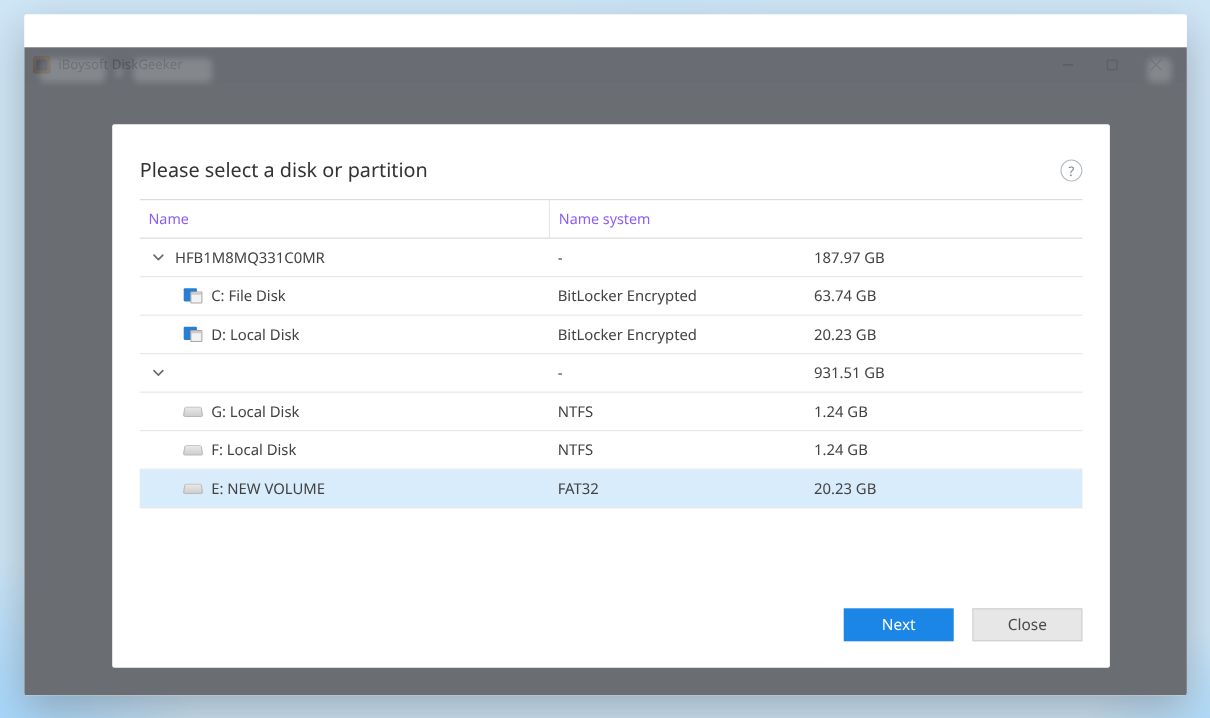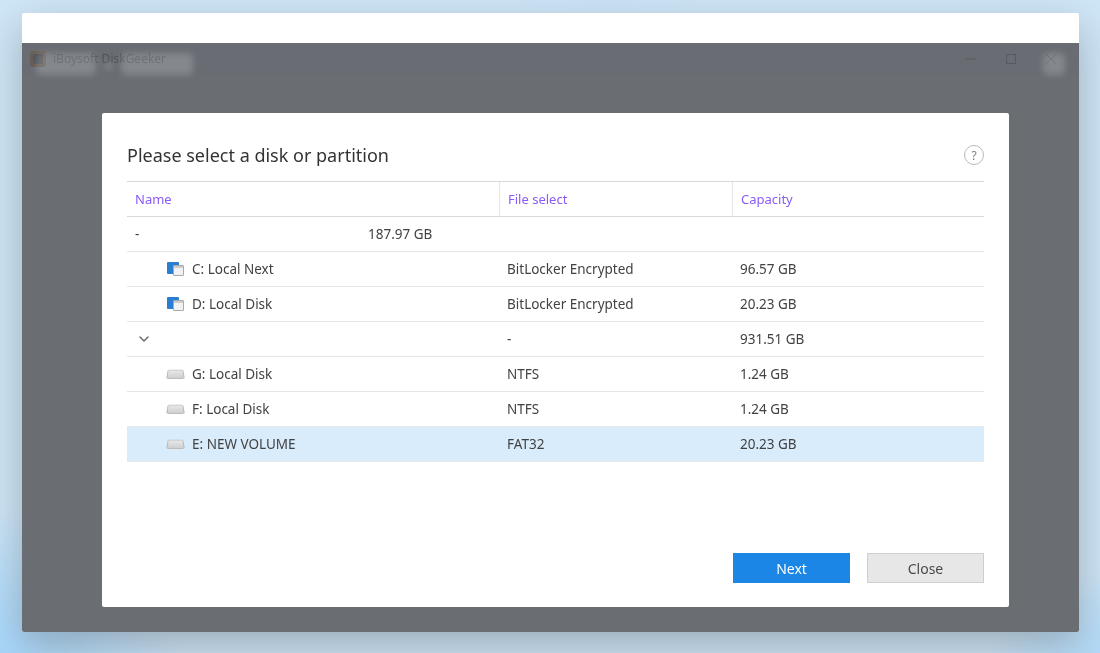--- a/index.html
+++ b/index.html
@@ -199,21 +199,21 @@
   }
   
   .dlg-footer {
     margin-top: auto;
     display: flex;
     justify-content: flex-end;
     gap: 17px;
     padding-top: 12px;
   }
   .btn {
-    width: 117px; height: 30px;
+    width: 100px; height: 30px;
     font-size: 14px;
     display: flex; align-items: center; justify-content: center;
     cursor: pointer;
     user-select: none;
     margin-top: 36px;
   }
   .btn-primary {
     background: var(--btn-blue);
     color: var(--btn-blue-text);
   }
@@ -263,37 +263,44 @@
       <div class="dialog">
         <div class="dialog-inner">
           <div class="dlg-head">
             <div class="dlg-title">Please select a disk or partition</div>
             <div class="help">?</div>
           </div>
 
           <div class="tbl">
             <div class="head">
               <div class="col-name">Name</div>
-              <div class="col-fs">File select</div>
-              <div class="col-cap">Capacity</div>
+              <div class="col-fs">Name system</div>
             </div>
             <div class="rows" id="rows">
                 <div class="row">
+                  <div class="col-name">
+                    <span class="name-wrap disk">
+                      <svg class="chev" viewBox="0 0 14 14">
+                        <path d="M3 5 l4 4 l4 -4" fill="none" stroke="currentColor" stroke-width="1.5" stroke-linecap="round" stroke-linejoin="round"></path>
+                      </svg>
+                      <span>HFB1M8MQ331C0MR</span>
+                    </span>
+                  </div>
                   <div class="col-fs">-</div>
                   <div class="col-cap">187.97 GB</div>
                 </div>
                 <div class="row">
                   <div class="col-name">
                     <span class="name-wrap part">
                       <span class="ico-lock"></span>
-                      <span>C: Local Next</span>
+                      <span>C: File Disk</span>
                     </span>
                   </div>
                   <div class="col-fs">BitLocker Encrypted</div>
-                  <div class="col-cap">96.57 GB</div>
+                  <div class="col-cap">63.74 GB</div>
                 </div>
                 <div class="row">
                   <div class="col-name">
                     <span class="name-wrap part">
                       <span class="ico-lock"></span>
                       <span>D: Local Disk</span>
                     </span>
                   </div>
                   <div class="col-fs">BitLocker Encrypted</div>
                   <div class="col-cap">20.23 GB</div>

